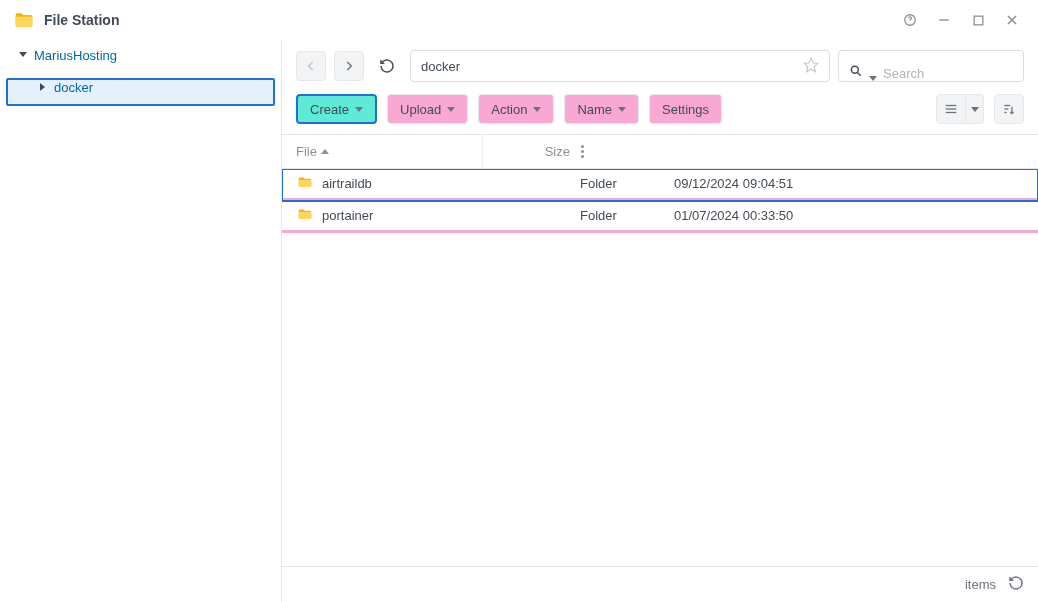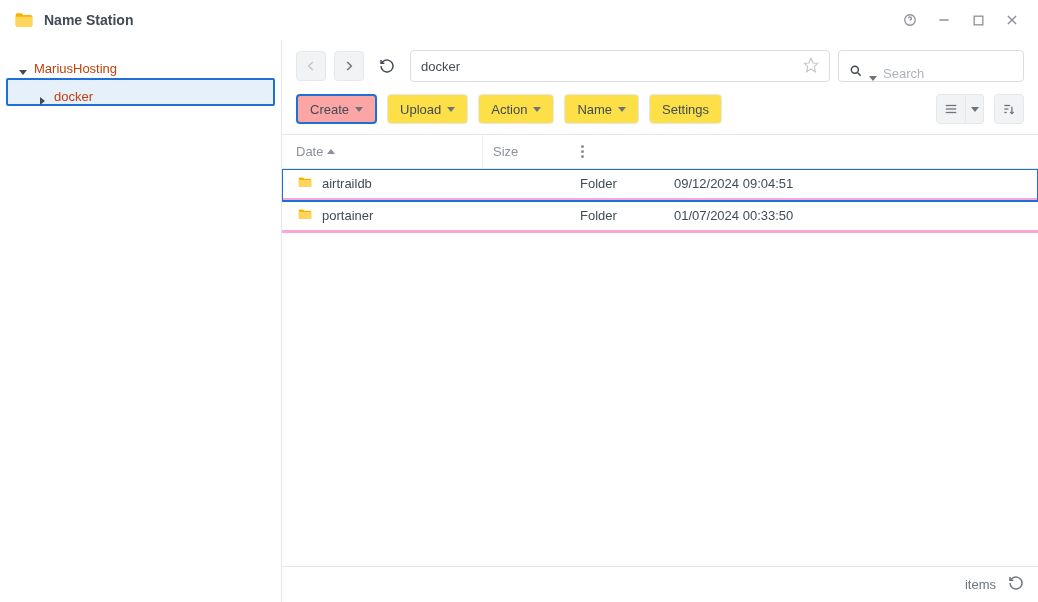--- a/index.html
+++ b/index.html
@@ -5,49 +5,49 @@
     * { box-sizing: border-box; margin: 0; padding: 0; }
     body { font-family: -apple-system, BlinkMacSystemFont, "Segoe UI", Helvetica, Arial, sans-serif; font-size: 13px; color: #414b55; background: #fff; }
     .window { width: 1038px; height: 602px; display: flex; flex-direction: column; }
     .titlebar { display: flex; align-items: center; height: 40px; padding: 0 14px; }
     .titlebar .appicon { width: 20px; height: 20px; margin-right: 10px; }
     .titlebar .title { font-size: 14px; font-weight: 600; color: #414b55; flex: 0 0 auto; }
     .titlebar .spacer { flex: 1; }
     .titlebar .winbtn { width: 24px; height: 24px; margin-left: 10px; display: flex; align-items: center; justify-content: center; color: #8c9199; cursor: pointer; }
     .body { flex: 1; display: flex; min-height: 0; }
     .sidebar { width: 282px; border-right: 1px solid #e5e8eb; padding: 8px 6px; }
-    .tree-node { display: flex; align-items: flex-end; height: 28px; padding-left: 12px; color: #c2410c; cursor: pointer; }
+    .tree-node { display: flex; align-items: flex-start; height: 28px; padding-left: 12px; color: #0369a1; cursor: pointer; }
     .tree-node .arrow { width: 10px; height: 10px; margin-right: 6px; }
     .tree-node.root { font-weight: 400; }
     .tree-node.child { padding-left: 30px; background: #e6f0fa; border: 2px solid #1e6fd6; border-radius: 2px; margin-top: 2px; }
     .content { flex: 1; display: flex; flex-direction: column; min-width: 0; }
     .navrow { display: flex; align-items: center; gap: 8px; padding: 10px 14px 6px 14px; }
     .navbtn { width: 30px; height: 30px; background: #f1f3f5; border: 1px solid #e5e8eb; border-radius: 4px; display: flex; align-items: center; justify-content: center; color: #6c737b; cursor: pointer; }
     .navbtn.disabled { color: #c3c8cd; }
     .pathbox { flex: 1; height: 32px; border: 1px solid #d9dde2; border-radius: 4px; display: flex; align-items: center; padding: 0 10px; }
     .pathbox .pathtext { flex: 1; color: #414b55; }
     .pathbox .star { color: #c3c8cd; }
     .searchbox { width: 186px; height: 32px; border: 1px solid #d9dde2; border-radius: 4px; display: flex; align-items: flex-end; padding: 0 10px; gap: 6px; color: #8c9199; }
     .searchbox input { border: none; outline: none; flex: 1; font-size: 13px; color: #414b55; background: transparent; }
     .searchbox input::placeholder { color: #aeb4ba; }
     .toolbar { display: flex; align-items: center; gap: 10px; padding: 6px 14px 10px 14px; }
-    .btn { height: 30px; background: #fde047; border: 1px solid #e5e8eb; border-radius: 4px; padding: 0 12px; display: inline-flex; align-items: center; gap: 6px; color: #414b55; cursor: pointer; }
-    .btn.create { border: 2px solid #1e6fd6; background: #fca5a5; }
+    .btn { height: 30px; background: #f9a8d4; border: 1px solid #e5e8eb; border-radius: 4px; padding: 0 12px; display: inline-flex; align-items: center; gap: 6px; color: #414b55; cursor: pointer; }
+    .btn.create { border: 2px solid #1e6fd6; background: #5eead4; }
     .caret { width: 0; height: 0; border-left: 4px solid transparent; border-right: 4px solid transparent; border-top: 5px solid #6c737b; }
     .toolbar .spacer { flex: 1; }
     .viewbtn { width: 30px; height: 30px; background: #f1f3f5; border: 1px solid #e5e8eb; border-radius: 4px; display: flex; align-items: center; justify-content: center; cursor: pointer; color: #6c737b; }
     .viewbtn-group { display: flex; }
     .viewbtn-group .viewbtn { border-radius: 0; }
     .viewbtn-group .viewbtn:first-child { border-radius: 4px 0 0 4px; }
     .viewbtn-group .viewbtn:last-child { border-radius: 0 4px 4px 0; border-left: none; }
     .table { flex: 1; display: flex; flex-direction: column; border-top: 1px solid #e5e8eb; min-height: 0; }
     .thead { display: flex; height: 34px; align-items: center; color: #8c9199; font-size: 13px; border-bottom: 1px solid #e5e8eb; padding: 0 14px; }
     .th { display: flex; align-items: center; gap: 4px; }
     .th.name { width: 186px; padding-left: 0; }
-    .th.size { width: 88px; border-left: 1px solid #eceff1; padding-left: 10px; height: 100%; }
+    .th.size { width: 88px; border-left: 1px solid #eceff1; padding-left: 10px; height: 100%; justify-content: flex-end; }
     .th.type { width: 94px; border-left: 1px solid #eceff1; padding-left: 10px; height: 100%; }
     .th.modified { flex: 1; border-left: 1px solid #eceff1; padding-left: 10px; height: 100%; }
     .th.menu { width: 24px; display: flex; justify-content: center; }
     .sort-asc { width: 0; height: 0; border-left: 4px solid transparent; border-right: 4px solid transparent; border-bottom: 5px solid #8c9199; }
     .tbody { flex: 1; overflow: auto; }
     .trow { display: flex; height: 32px; align-items: center; padding: 0 14px; border-bottom: 3px solid #f9a8d4; cursor: pointer; }
     .trow .td.name { width: 186px; display: flex; align-items: center; gap: 8px; }
     .trow .td.size { width: 88px; padding-left: 10px; }
     .trow .td.type { width: 94px; padding-left: 10px; }
     .trow .td.modified { flex: 1; padding-left: 10px; }
@@ -62,21 +62,21 @@
 <body>
 
 <div class="window">
   <div class="titlebar">
     <span class="appicon">
       <svg viewBox="0 0 24 24" width="20" height="20">
           <path fill="#f7b500" d="M2 6a2 2 0 0 1 2-2h5l2 2h9a2 2 0 0 1 2 2v10a2 2 0 0 1-2 2H4a2 2 0 0 1-2-2V6z"></path>
           <path fill="#ffd65b" d="M2 8h20v10a2 2 0 0 1-2 2H4a2 2 0 0 1-2-2V8z"></path>
         </svg>
     </span>
-    <span class="title">Name Station</span>
+    <span class="title">File Station</span>
     <span class="spacer"></span>
     <span class="winbtn">
       <svg width="14" height="14" viewBox="0 0 24 24" fill="none" stroke="currentColor" stroke-width="2.2">
           <circle cx="12" cy="12" r="9"></circle>
           <path d="M9.5 9a2.5 2.5 0 1 1 3.5 2.3c-.8.4-1 1-1 1.7"></path>
           <circle cx="12" cy="17" r="0.8" fill="currentColor" stroke="none"></circle>
         </svg>
     </span>
     <span class="winbtn">
       <svg width="14" height="14" viewBox="0 0 24 24" stroke="currentColor" stroke-width="2.5">
@@ -196,21 +196,21 @@
               <line x1="4" y1="18" x2="8" y2="18"></line>
               <polyline points="17 8 17 20"></polyline>
               <polyline points="14 17 17 20 20 17"></polyline>
             </svg>
         </div>
       </div>
 
       <div class="table">
         <div class="thead">
           <div class="th name">
-            <span>Date</span>
+            <span>File</span>
             <span class="sort-asc"></span>
           </div>
           <div class="th size">
             <span>Size</span>
           </div>
           <div class="th menu">
             <div class="kebab">
                 <span></span>
                 <span></span>
                 <span></span>

